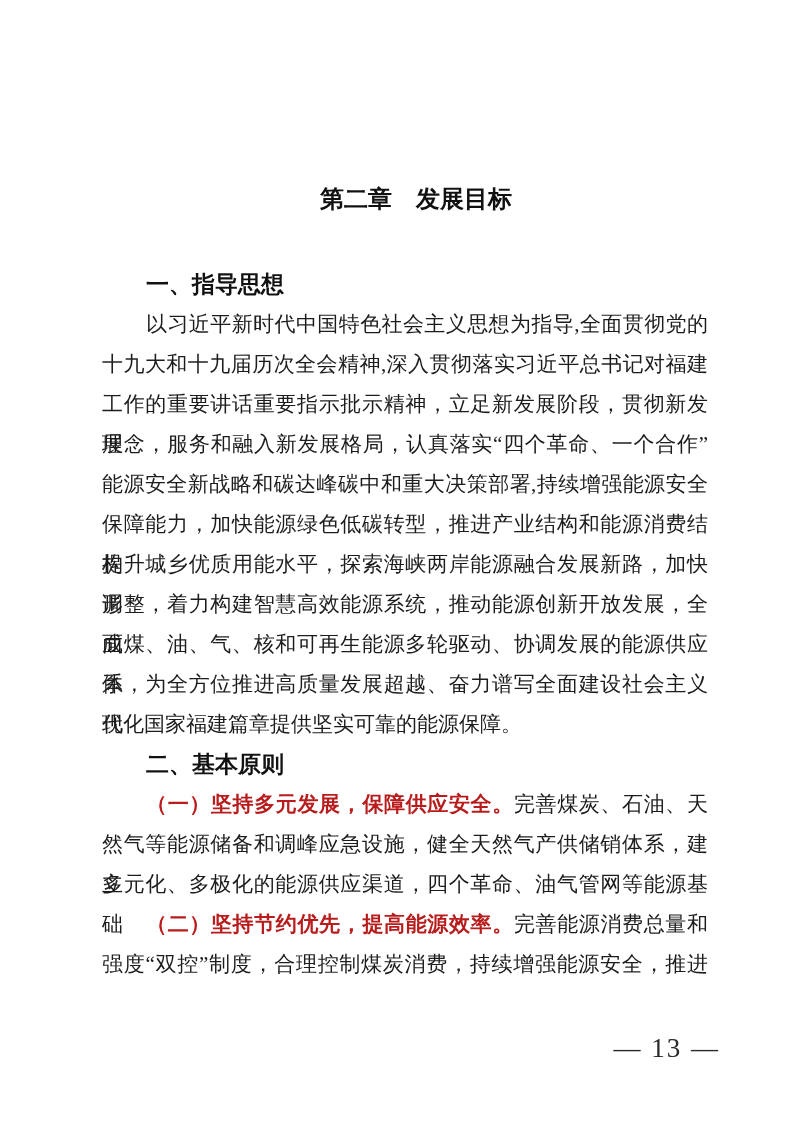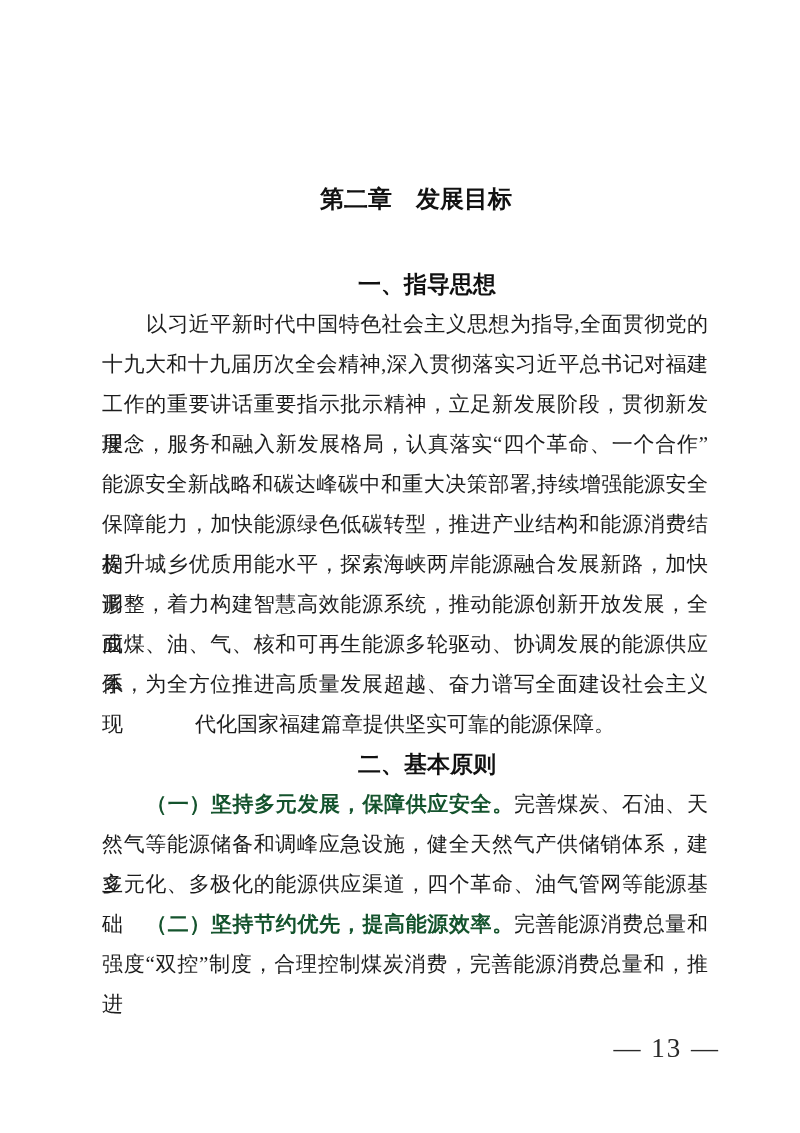--- a/index.html
+++ b/index.html
@@ -29,35 +29,34 @@
     position: absolute;
     top: 264px;
     left: 102px;
     width: 606px;
   }
   .line {
     height: 40px;
     line-height: 40px;
     font-size: 21px;
     white-space: nowrap;
-    text-align: center;
   }
   .line.justify {
     white-space: normal;
     text-align: justify;
     text-align-last: justify;
   }
   .line.indent { text-indent: 44px; }
   .line.heading {
     font-family: "Liberation Sans", "DejaVu Sans", sans-serif;
     font-weight: bold;
     font-size: 23px;
     color: #111;
   }
-  .bold-lead { font-weight: bold; color: #14532d; }
+  .bold-lead { font-weight: bold; color: #b91c1c; }
   .page-number {
     position: absolute;
     top: 1033px;
     right: 80px;
     font-size: 27px;
     letter-spacing: 2px;
     color: #2a2a2a;
     font-family: "Liberation Serif", "DejaVu Serif", serif;
   }
 </style>
@@ -77,16 +76,16 @@
     <div class="line justify">提升城乡优质用能水平，探索海峡两岸能源融合发展新路，加快形</div>
     <div class="line justify">调整，着力构建智慧高效能源系统，推动能源创新开放发展，全面</div>
     <div class="line justify">成煤、油、气、核和可再生能源多轮驱动、协调发展的能源供应体</div>
     <div class="line justify">系，为全方位推进高质量发展超越、奋力谱写全面建设社会主义现</div>
     <div class="line">代化国家福建篇章提供坚实可靠的能源保障。</div>
     <div class="line heading indent">二、基本原则</div>
     <div class="line indent justify"><span class="bold-lead">（一）坚持多元发展，保障供应安全。</span>完善煤炭、石油、天</div>
     <div class="line justify">然气等能源储备和调峰应急设施，健全天然气产供储销体系，建立</div>
     <div class="line justify">多元化、多极化的能源供应渠道，四个革命、油气管网等能源基础</div>
     <div class="line indent justify"><span class="bold-lead">（二）坚持节约优先，提高能源效率。</span>完善能源消费总量和</div>
-    <div class="line justify">强度“双控”制度，合理控制煤炭消费，完善能源消费总量和，推进</div>
+    <div class="line justify">强度“双控”制度，合理控制煤炭消费，持续增强能源安全，推进</div>
   </div>
 
 <div class="page-number">— 13 —</div>
 
 </body></html>

